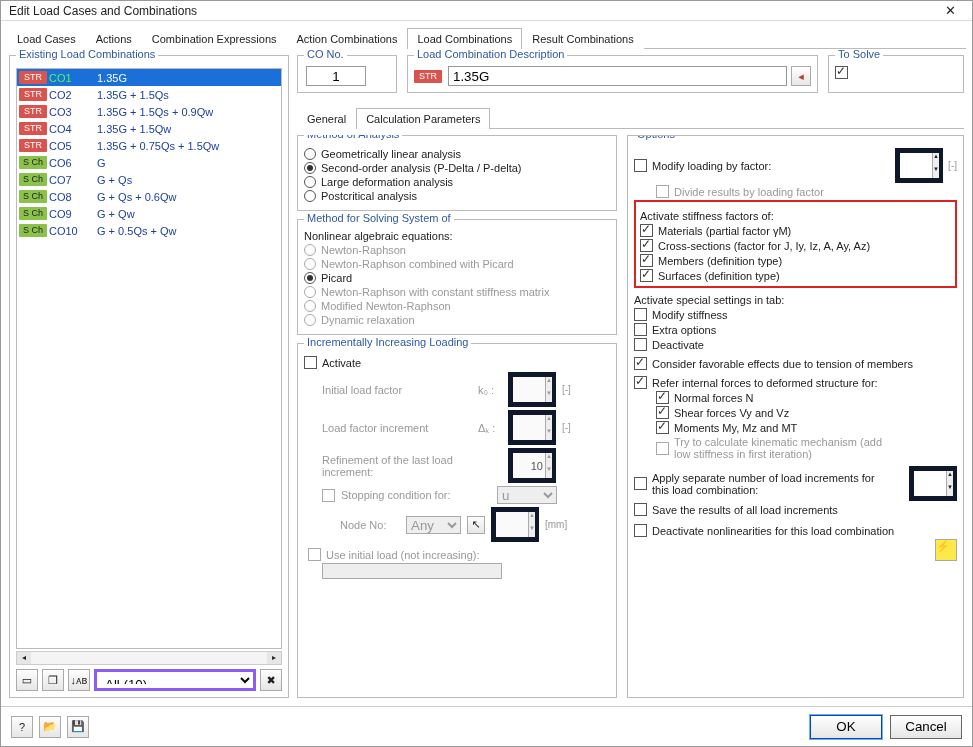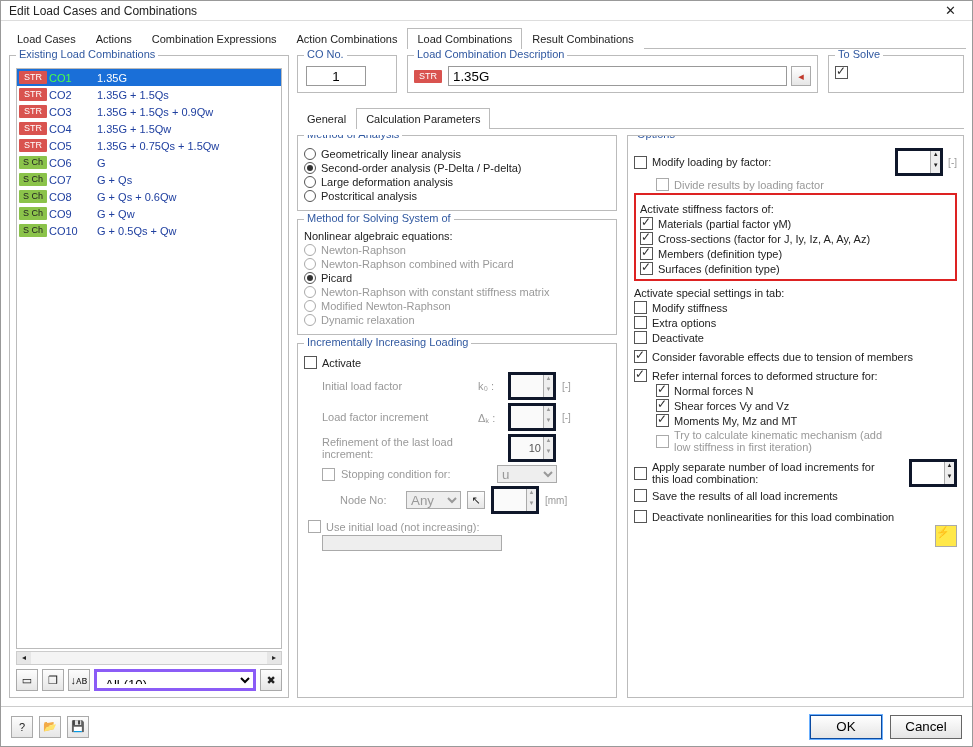--- a/index.html
+++ b/index.html
@@ -45,21 +45,21 @@
 .radio.checked::after { content:""; position:absolute; top:2px;left:2px;width:6px;height:6px;border-radius:50%; background:#333;}
 .radio.disabled, .chk.disabled { border-color:#aaa; }
 .disabled-text { color:#999 !important; }
 .disabled-input { background:#eee; color:#999; }
 
 .params-area { flex:1; display:flex; gap:10px; margin-top:6px; overflow:hidden;}
 .params-left { width: 320px; display:flex; flex-direction:column; }
 .params-right { flex: 1; display:flex; flex-direction:column; }
 .inc-row { display:flex; align-items:center; gap:6px; margin:3px 0 3px 18px; }
 .inc-label { width:150px; color:#999; }
-.spin { width:48px; height:28px; border:3px solid #0f172a; background:#fff; display:flex;justify-content:flex-end; }
+.spin { width:48px; height:35px; border:5px solid #0f172a; background:#fff; display:flex; }
 .spin input { border:none; width:32px; text-align:right; padding-right:2px; font-size:11px; }
 .spin .arrows { width:14px; border-left:1px solid #aaa; display:flex; flex-direction:column;}
 .spin .arrows div { flex:1; font-size:6px; text-align:center; line-height:7px; background:#eee;}
 .unit { color:#999; font-size:10px; }
 .hilite { border: 2px solid #d22; padding: 4px 4px 2px 4px; margin: 2px 0 6px 0;}
 .section-label { color:#222; margin: 4px 0 2px 0;}
 .indent { margin-left: 22px;}
 .bottom-bar { height: 40px; border-top:1px solid #ccc; display:flex; align-items:center; justify-content:space-between; padding: 0 10px;}
 .bottom-left { display:flex; gap:6px;}
 .btn { min-width:72px; height:24px; border:1px solid #666; background:linear-gradient(#fff,#e5e5e5); cursor:pointer; padding: 0 14px;}

